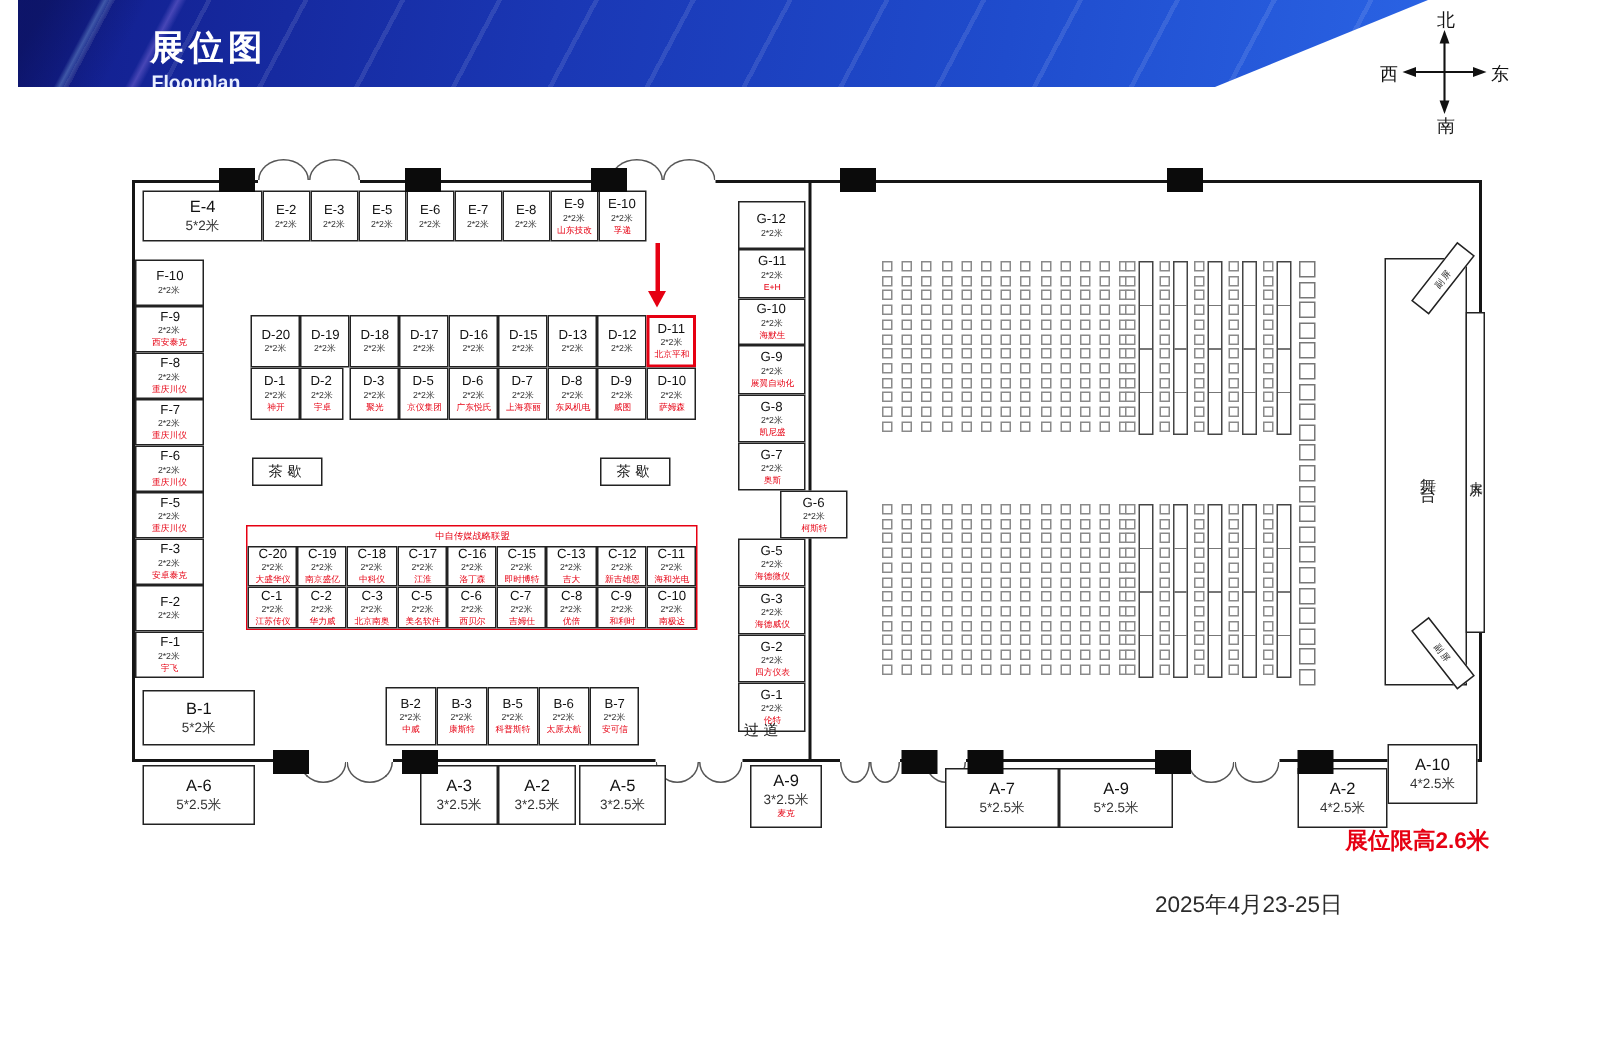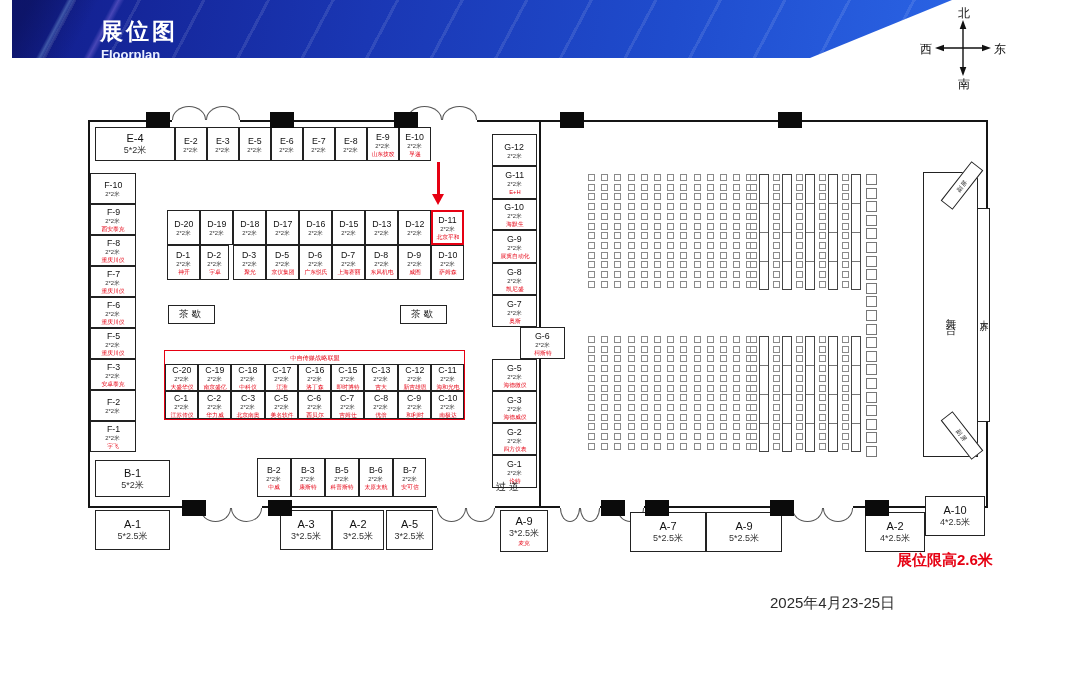--- a/index.html
+++ b/index.html
@@ -407,32 +407,32 @@
         <div class="bid">B-6</div>
         <div class="bsize">2*2米</div>
         <div class="bco">太原太航</div>
       </div>
       <div class="booth" style="left: 393px; top: 458px; width: 33px; height: 39px;">
         <div class="bid">B-7</div>
         <div class="bsize">2*2米</div>
         <div class="bco">安可信</div>
       </div>
       <div class="booth big" style="left: 95px; top: 510px; width: 75px; height: 40px;">
-        <div class="bid">A-1</div>
+        <div class="bid">A-6</div>
         <div class="bsize">5*2.5米</div>
       </div>
       <div class="booth big" style="left: 280px; top: 510px; width: 52px; height: 40px;">
         <div class="bid">A-3</div>
         <div class="bsize">3*2.5米</div>
       </div>
       <div class="booth big" style="left: 332px; top: 510px; width: 52px; height: 40px;">
         <div class="bid">A-2</div>
         <div class="bsize">3*2.5米</div>
       </div>
-      <div class="booth big" style="left: 386px; top: 510px; width: 47px; height: 40px;">
+      <div class="booth big" style="left: 386px; top: 510px; width: 58px; height: 40px;">
         <div class="bid">A-5</div>
         <div class="bsize">3*2.5米</div>
       </div>
       <div class="booth big" style="left: 500px; top: 510px; width: 48px; height: 42px;">
         <div class="bid">A-9</div>
         <div class="bsize">3*2.5米</div>
         <div class="bco">麦克</div>
       </div>
       <div class="booth big" style="left: 630px; top: 512px; width: 76px; height: 40px;">
         <div class="bid">A-7</div>

